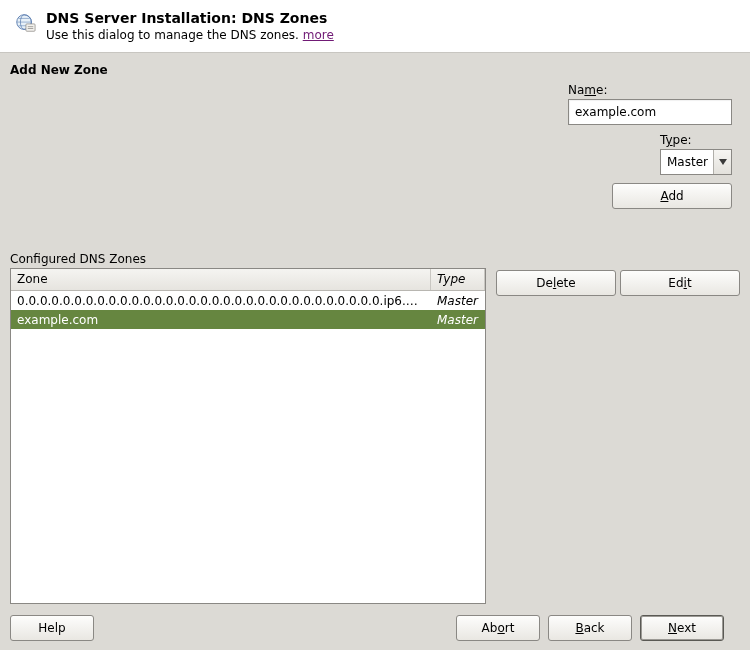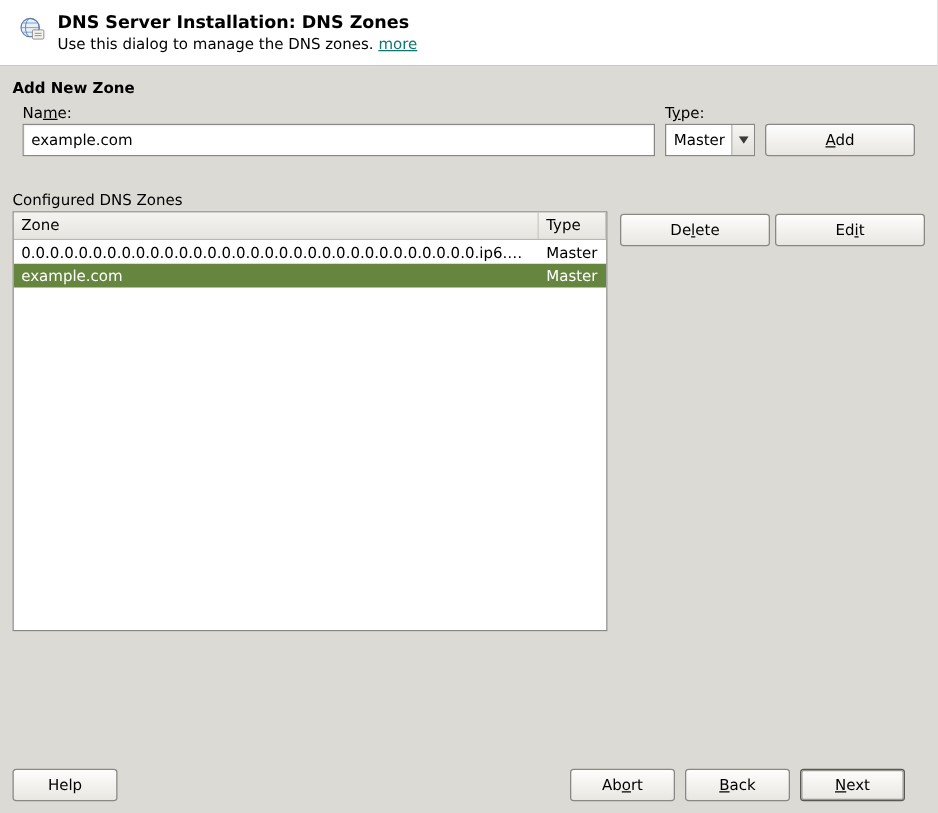--- a/index.html
+++ b/index.html
@@ -32,21 +32,21 @@
 .header-title {
   font-size: 14px;
   font-weight: bold;
   margin-bottom: 2px;
 }
 .header-sub {
   font-size: 12px;
   color: #000;
 }
 .header-sub a {
-  color: #0f766e;
+  color: #701a75;
   text-decoration: underline;
   cursor: pointer;
 }
 
 
 .content {
   padding: 10px 10px 0 10px;
 }
 
 .section-title {
@@ -54,21 +54,22 @@
   font-size: 12px;
   margin-bottom: 6px;
 }
 
 
 .add-row {
   display: flex;
   align-items: flex-end;
   gap: 8px;
   padding: 0 8px 0 8px;
-  margin-bottom: 28px;
+  margin-bottom: 43px;
+  flex-direction: column;
 }
 .field { display: flex; flex-direction: column; }
 .field-label { font-size: 12px; margin-bottom: 2px; }
 .name-field { flex: 1; }
 .type-field { width: 72px; }
 .text-input {
   height: 26px;
   border: 1px solid #8a8884;
   background: #fff;
   padding: 0 6px;
@@ -136,21 +137,21 @@
   background: linear-gradient(#f5f4f1,#e6e4df);
   border-bottom: 1px solid #b8b6b1;
   height: 22px;
   font-size: 12px;
 }
 .table-head .col {
   padding: 3px 6px;
   border-right: 1px solid #c9c7c2;
 }
 .col-zone { width: 420px; }
-.col-type { flex: 1; }
+.col-type { flex: 1; font-style: italic; }
 .table-body { flex:1; overflow:auto; font-size:12px; }
 .row {
   display: flex;
   height: 19px;
   align-items: center;
 }
 .row .cell { padding: 0 6px; white-space: nowrap; overflow:hidden; text-overflow: ellipsis; }
 .row .cell.col-zone { width: 420px; }
 .row .cell.col-type { flex: 1; }
 .row.selected {

